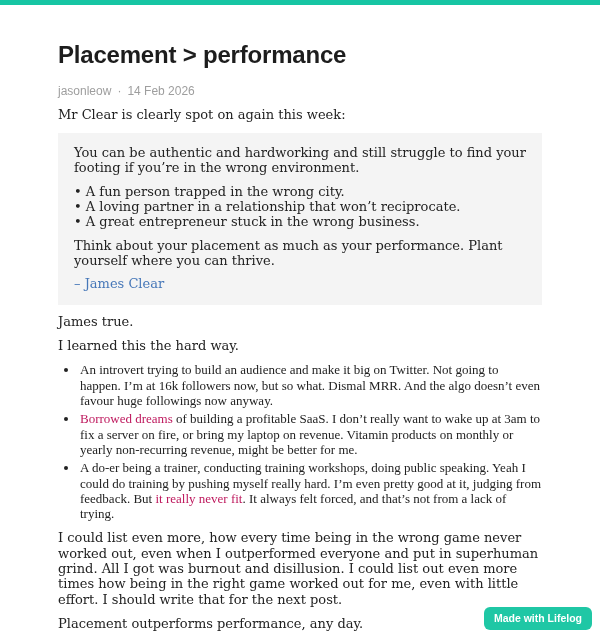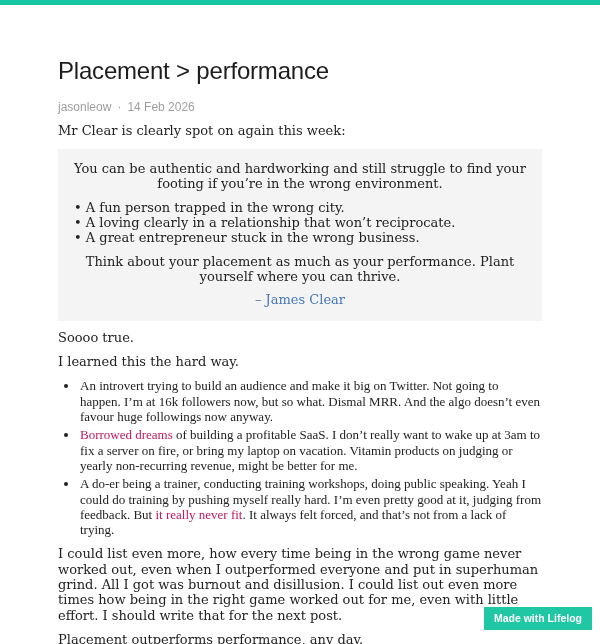--- a/index.html
+++ b/index.html
@@ -21,25 +21,25 @@
     position: relative;
     width: 600px;
     height: 639px;
   }
   .article {
     margin: 0 58px;
     width: 484px;
     color: #222222;
   }
   h1.post-title {
-    margin: 52px 0 0 0;
+    margin: 36px 0 0 0;
     font-family: "Liberation Sans", sans-serif;
     font-size: 24px;
     line-height: 1.15;
-    font-weight: 400;
+    font-weight: 700;
     color: #1d1d1d;
     letter-spacing: -0.2px;
   }
   .byline {
     margin-top: 15px;
     font-size: 12px;
     color: #9e9e9e;
     display: flex;
     align-items: flex-start;
     gap: 6px;
@@ -53,21 +53,20 @@
   p.body-p {
     margin: 9px 0 0 0;
   }
   .quote-block {
     margin: 11px 0 0 0;
     background: #f4f4f4;
     padding: 12px 16px 13px 16px;
   }
   .quote-block p {
     margin: 0;
-    text-align: center;
   }
   .quote-block .q-gap {
     margin-top: 8px;
   }
   .quote-item::before {
     content: "\2022\00a0";
   }
   .quote-attrib a {
     color: #4677b8;
     text-decoration: none;
@@ -93,21 +92,21 @@
   .made-with-badge {
     position: absolute;
     right: 8px;
     bottom: 9px;
     background: #1fc7a5;
     color: #ffffff;
     font-family: "Liberation Sans", sans-serif;
     font-size: 10.5px;
     font-weight: 600;
     padding: 5px 10px;
-    border-radius: 0;
+    border-radius: 6px;
     border: none;
     cursor: pointer;
     line-height: 1.2;
   }
 </style>
 </head>
 <body>
 
 <div class="page">
   <div class="accent-bar"></div>
@@ -120,33 +119,33 @@
       <span>·</span>
       <span>14 Feb 2026</span>
     </div>
 
     <p class="serif body-p">Mr Clear is clearly spot on again this week:</p>
 
     <div class="quote-block serif">
       <p>You can be authentic and hardworking and still struggle to find your footing if you’re in the wrong environment.</p>
       <div class="q-gap">
         <div class="quote-item">A fun person trapped in the wrong city.</div>
-        <div class="quote-item">A loving clearly in a relationship that won’t reciprocate.</div>
+        <div class="quote-item">A loving partner in a relationship that won’t reciprocate.</div>
         <div class="quote-item">A great entrepreneur stuck in the wrong business.</div>
       </div>
       <p class="q-gap">Think about your placement as much as your performance. Plant yourself where you can thrive.</p>
       <p class="q-gap quote-attrib"><a href="#">– James Clear</a></p>
     </div>
 
-    <p class="serif body-p">Soooo true.</p>
+    <p class="serif body-p">James true.</p>
     <p class="serif body-p">I learned this the hard way.</p>
 
     <ul class="hard-way-list serif">
       <li><span>An introvert trying to build an audience and make it big on Twitter. Not going to happen. I’m at 16k followers now, but so what. Dismal MRR. And the algo doesn’t even favour huge followings now anyway.</span></li>
-      <li><a href="#" class="inline-link">Borrowed dreams</a><span> of building a profitable SaaS. I don’t really want to wake up at 3am to fix a server on fire, or bring my laptop on vacation. Vitamin products on judging or yearly non-recurring revenue, might be better for me.</span></li>
+      <li><a href="#" class="inline-link">Borrowed dreams</a><span> of building a profitable SaaS. I don’t really want to wake up at 3am to fix a server on fire, or bring my laptop on revenue. Vitamin products on monthly or yearly non-recurring revenue, might be better for me.</span></li>
       <li><span>A do-er being a trainer, conducting training workshops, doing public speaking. Yeah I could do training by pushing myself really hard. I’m even pretty good at it, judging from feedback. But </span><a href="#" class="inline-link">it really never fit</a><span>. It always felt forced, and that’s not from a lack of trying.</span></li>
     </ul>
 
     <p class="serif body-p">I could list even more, how every time being in the wrong game never worked out, even when I outperformed everyone and put in superhuman grind. All I got was burnout and disillusion. I could list out even more times how being in the right game worked out for me, even with little effort. I should write that for the next post.</p>
     <p class="serif body-p">Placement outperforms performance, any day.</p>
 
   </div>
 
   <button class="made-with-badge">Made with Lifelog</button>
 </div>

